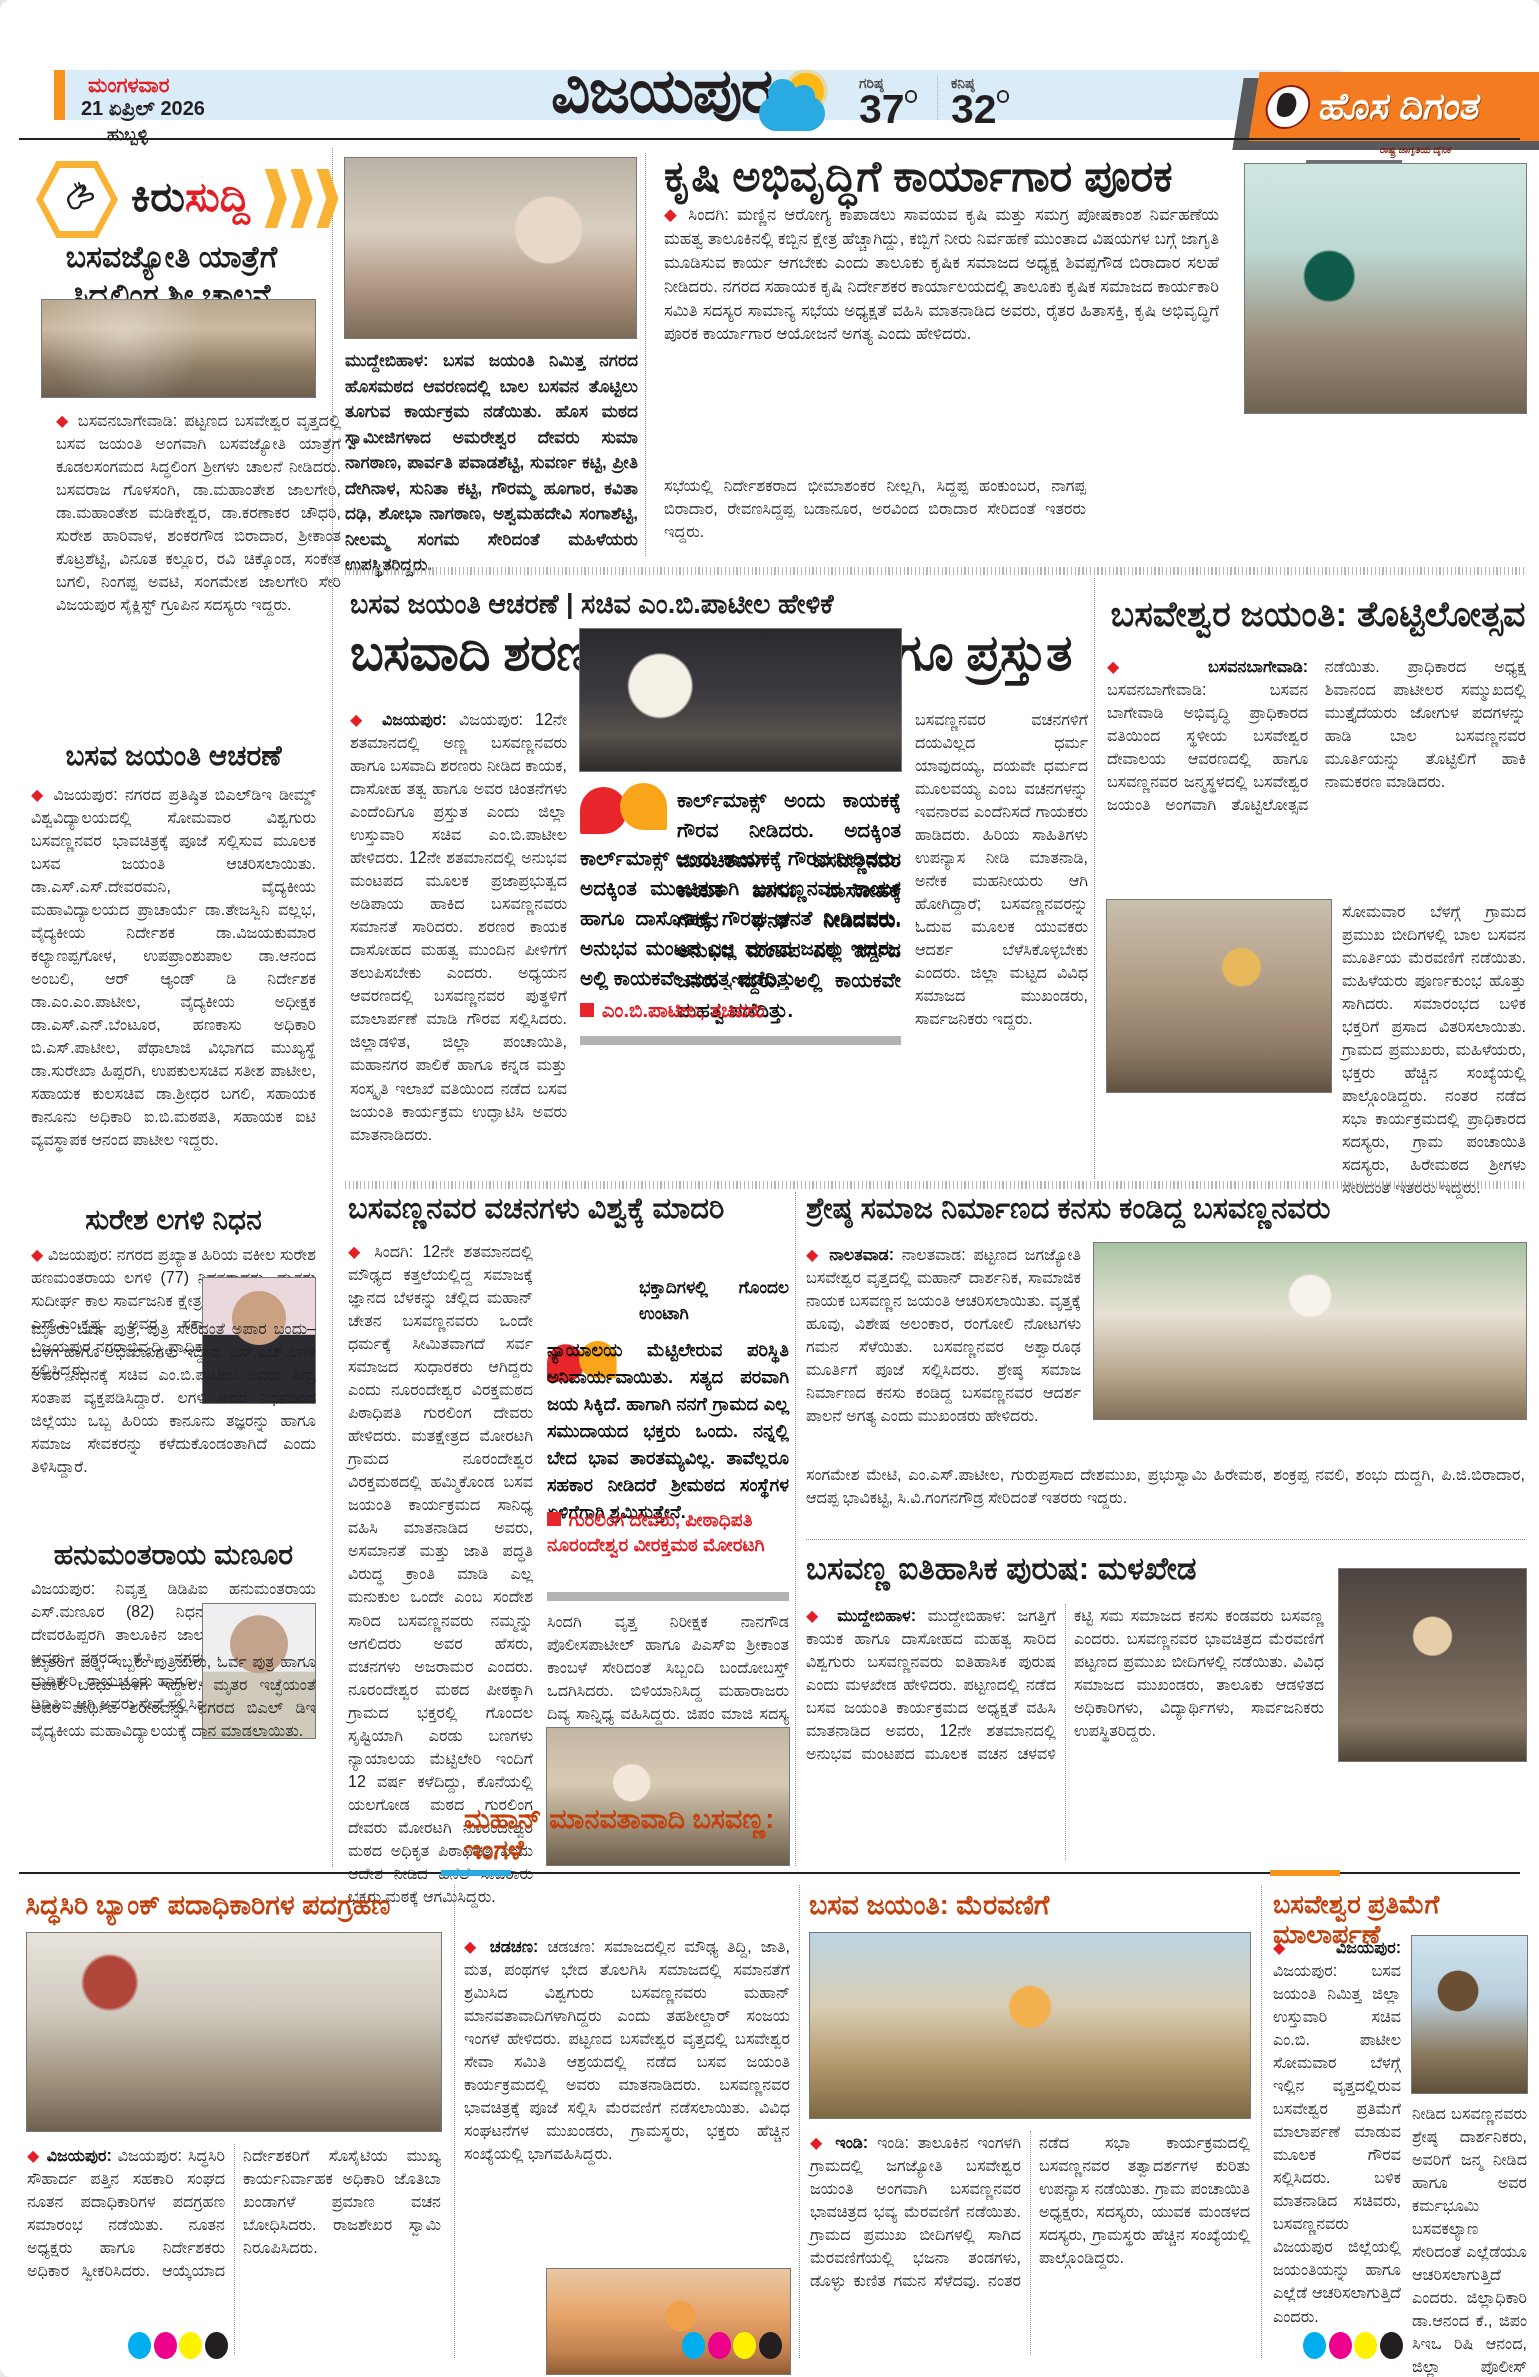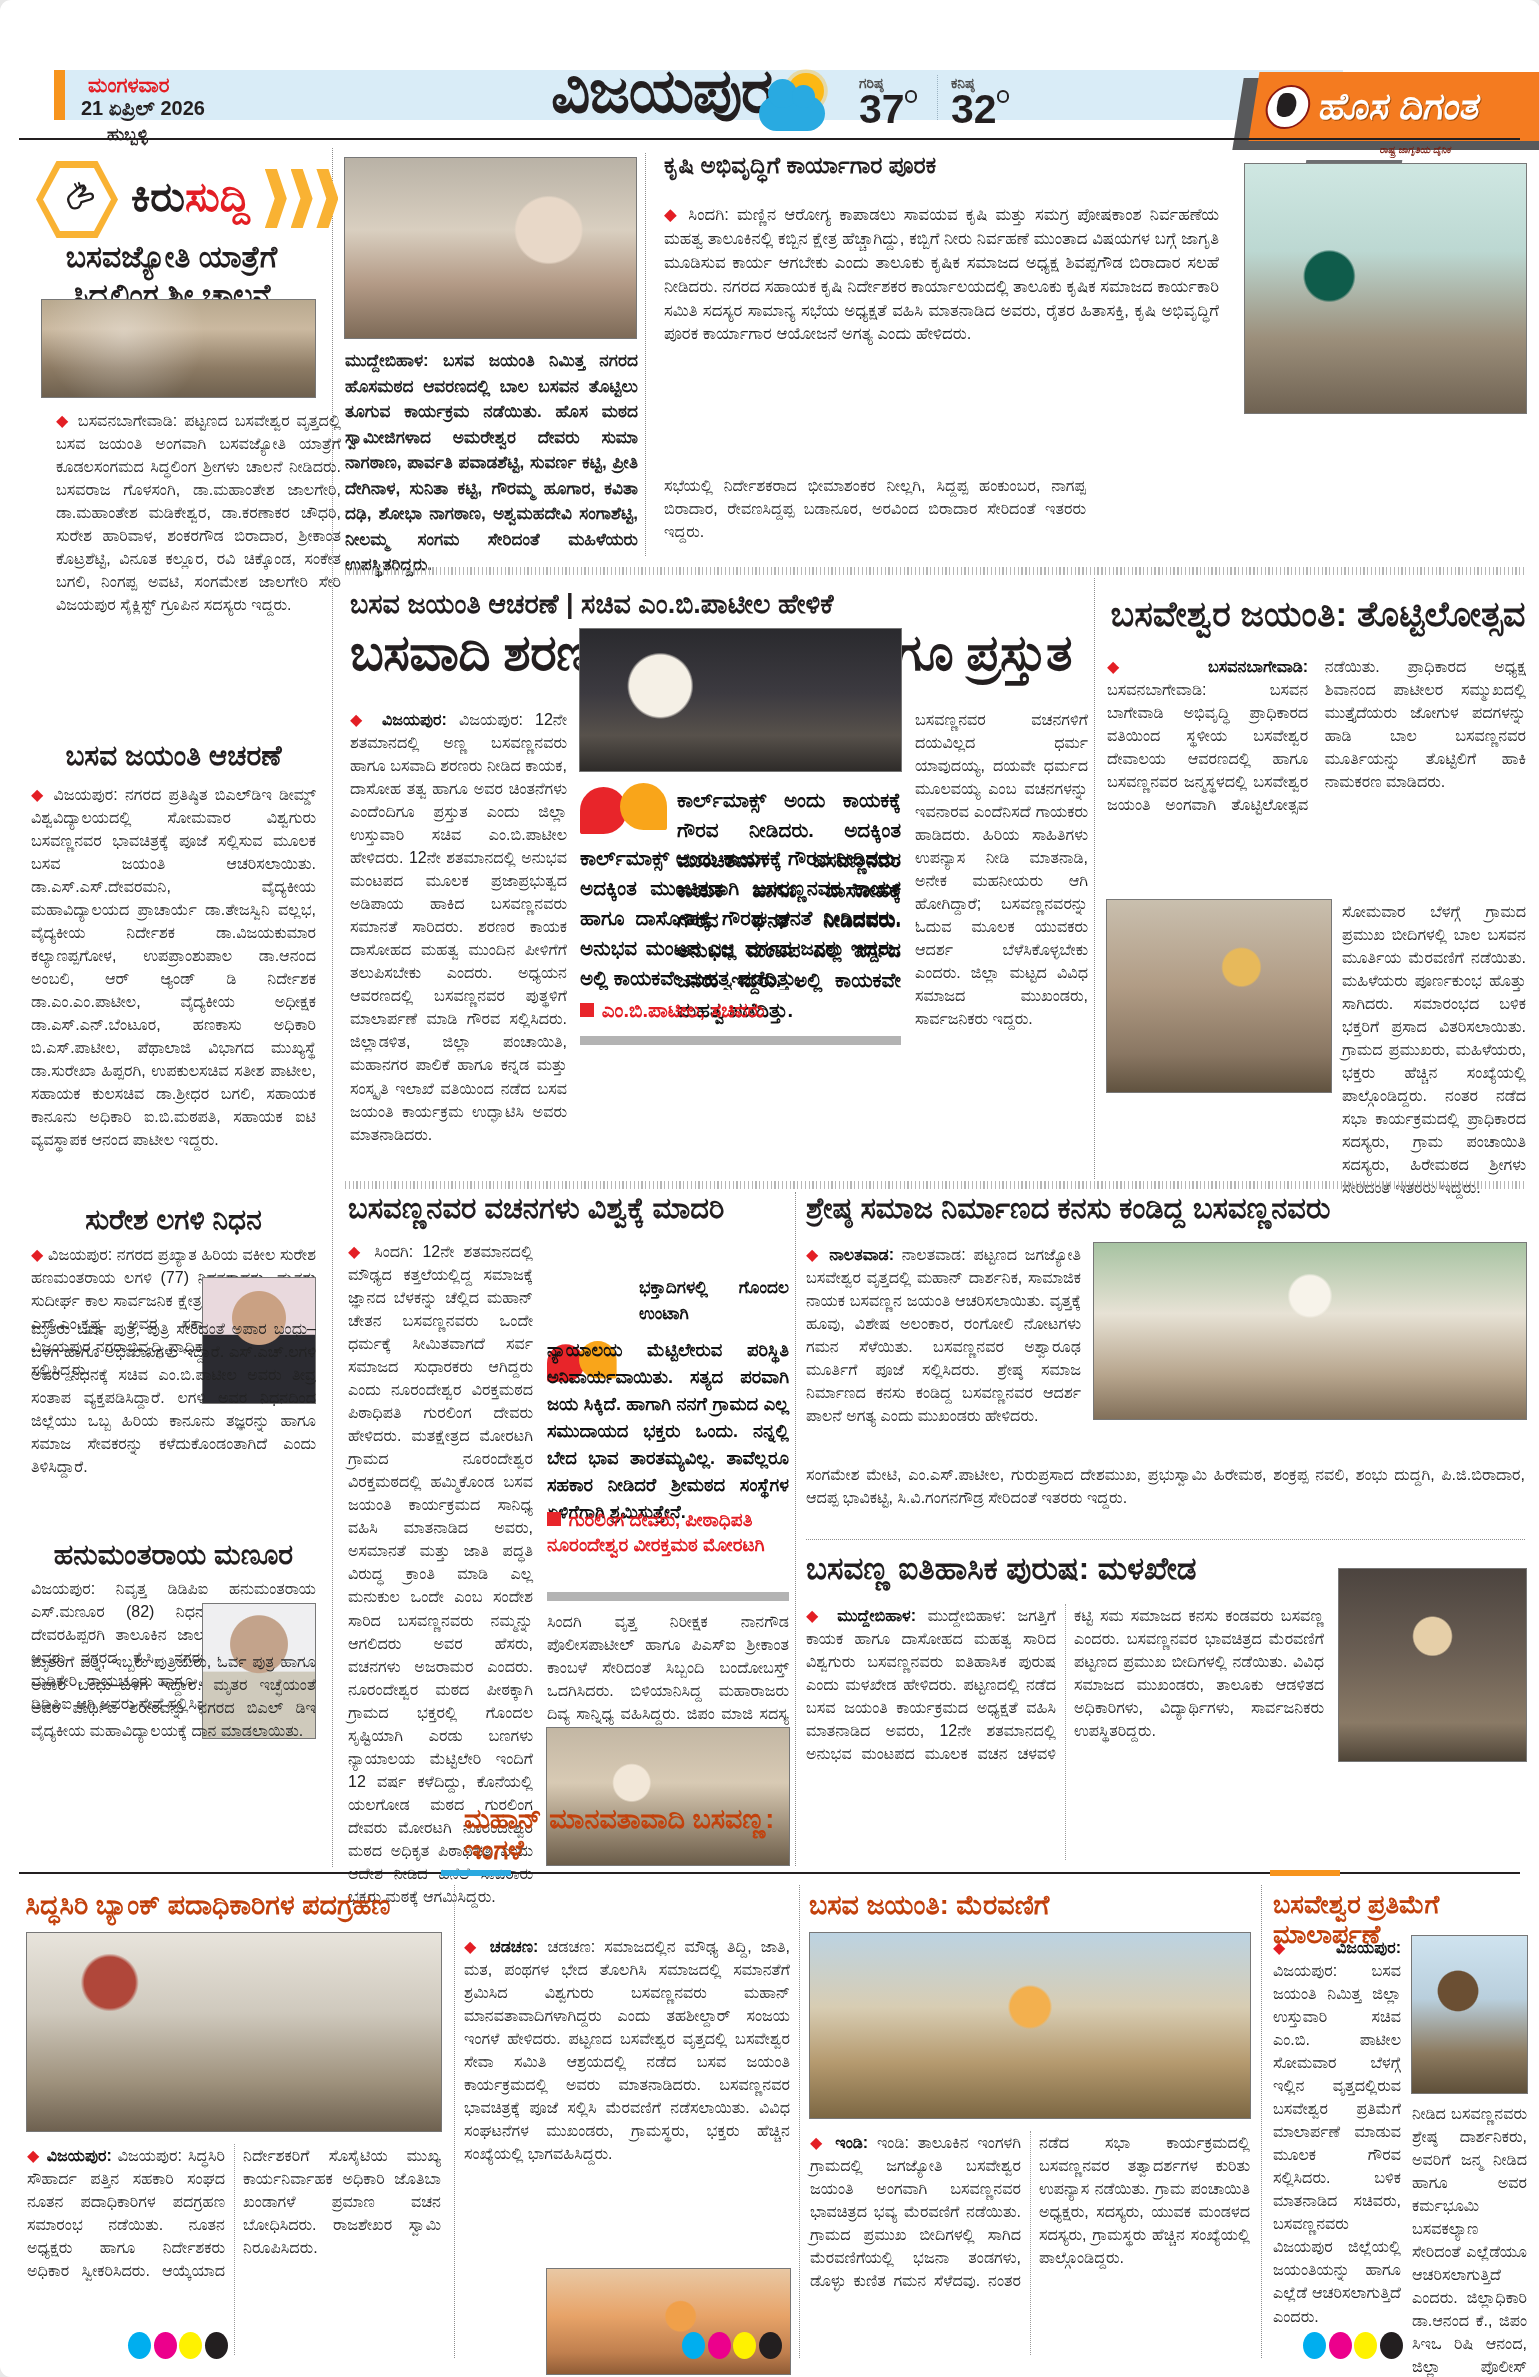--- a/index.html
+++ b/index.html
@@ -148,21 +148,21 @@
   <div class="abs ph" style="left:203px;top:1604px;width:112px;height:134px;
        background:radial-gradient(circle at 50% 30%,#c3a38b 0 26%,transparent 27%),linear-gradient(180deg,#efeff1 0 50%,#cfcabc 51% 100%);"></div>
   <div class="abs bd" style="left:31px;top:1650px;width:285px;height:211px;">ಮೃತರಿಗೆ ಪತ್ನಿ, ಇಬ್ಬರು ಪುತ್ರಿಯರು, ಓರ್ವ ಪುತ್ರ ಹಾಗೂ ಅಪಾರ ಬಂಧು–ಬಳಗ ಇದ್ದಾರೆ. ಮೃತರ ಇಚ್ಛೆಯಂತೆ ಅವರ ಪಾರ್ಥಿವ ಶರೀರವನ್ನು ನಗರದ ಬಿಎಲ್ ಡಿಇ ವೈದ್ಯಕೀಯ ಮಹಾವಿದ್ಯಾಲಯಕ್ಕೆ ದಾನ ಮಾಡಲಾಯಿತು.</div>
 
   <div class="abs ph" style="left:345px;top:158px;width:291px;height:180px;
        background:radial-gradient(circle at 70% 40%,#e8d8c8 0 14%,transparent 15%),linear-gradient(180deg,#b9b2a6 0%,#d9cfc0 40%,#b39a86 70%,#7d6a57 100%);"></div>
   <div class="abs cap" style="left:345px;top:348px;width:293px;height:204px;">ಮುದ್ದೇಬಿಹಾಳ: ಬಸವ ಜಯಂತಿ ನಿಮಿತ್ತ ನಗರದ ಹೊಸಮಠದ ಆವರಣದಲ್ಲಿ ಬಾಲ ಬಸವನ ತೊಟ್ಟಿಲು ತೂಗುವ ಕಾರ್ಯಕ್ರಮ ನಡೆಯಿತು. ಹೊಸ ಮಠದ ಸ್ವಾಮೀಜಿಗಳಾದ ಅಮರೇಶ್ವರ ದೇವರು ಸುಮಾ ನಾಗಠಾಣ, ಪಾರ್ವತಿ ಪವಾಡಶೆಟ್ಟಿ, ಸುವರ್ಣ ಕಟ್ಟಿ, ಪ್ರೀತಿ ದೇಗಿನಾಳ, ಸುನಿತಾ ಕಟ್ಟಿ, ಗೌರಮ್ಮ ಹೂಗಾರ, ಕವಿತಾ ದಢಿ, ಶೋಭಾ ನಾಗಠಾಣ, ಅಶ್ವಮಹದೇವಿ ಸಂಗಾಶೆಟ್ಟಿ, ನೀಲಮ್ಮ ಸಂಗಮ ಸೇರಿದಂತೆ ಮಹಿಳೆಯರು ಉಪಸ್ಥಿತರಿದ್ದರು.</div>
 
   <div class="abs vdot" style="left:645px;top:153px;height:403px;"></div>
 
-  <div class="abs h-sec" style="left:664px;top:152px;width:562px;font-size:23px;">ಕೃಷಿ ಅಭಿವೃದ್ಧಿಗೆ ಕಾರ್ಯಾಗಾರ ಪೂರಕ</div>
+  <div class="abs h-sec" style="left:664px;top:152px;width:562px;font-size:43px;">ಕೃಷಿ ಅಭಿವೃದ್ಧಿಗೆ ಕಾರ್ಯಾಗಾರ ಪೂರಕ</div>
   <div class="abs bd" style="left:664px;top:203px;width:555px;height:268px;font-size:16.6px;">
     <span class="dm">◆ </span><span>ಸಿಂದಗಿ: ಮಣ್ಣಿನ ಆರೋಗ್ಯ ಕಾಪಾಡಲು ಸಾವಯವ ಕೃಷಿ ಮತ್ತು ಸಮಗ್ರ ಪೋಷಕಾಂಶ ನಿರ್ವಹಣೆಯ ಮಹತ್ವ ತಾಲೂಕಿನಲ್ಲಿ ಕಬ್ಬಿನ ಕ್ಷೇತ್ರ ಹೆಚ್ಚಾಗಿದ್ದು, ಕಬ್ಬಿಗೆ ನೀರು ನಿರ್ವಹಣೆ ಮುಂತಾದ ವಿಷಯಗಳ ಬಗ್ಗೆ ಜಾಗೃತಿ ಮೂಡಿಸುವ ಕಾರ್ಯ ಆಗಬೇಕು ಎಂದು ತಾಲೂಕು ಕೃಷಿಕ ಸಮಾಜದ ಅಧ್ಯಕ್ಷ ಶಿವಪ್ಪಗೌಡ ಬಿರಾದಾರ ಸಲಹೆ ನೀಡಿದರು. ನಗರದ ಸಹಾಯಕ ಕೃಷಿ ನಿರ್ದೇಶಕರ ಕಾರ್ಯಾಲಯದಲ್ಲಿ ತಾಲೂಕು ಕೃಷಿಕ ಸಮಾಜದ ಕಾರ್ಯಕಾರಿ ಸಮಿತಿ ಸದಸ್ಯರ ಸಾಮಾನ್ಯ ಸಭೆಯ ಅಧ್ಯಕ್ಷತೆ ವಹಿಸಿ ಮಾತನಾಡಿದ ಅವರು, ರೈತರ ಹಿತಾಸಕ್ತಿ, ಕೃಷಿ ಅಭಿವೃದ್ಧಿಗೆ ಪೂರಕ ಕಾರ್ಯಾಗಾರ ಆಯೋಜನೆ ಅಗತ್ಯ ಎಂದು ಹೇಳಿದರು.</span>
   </div>
   <div class="abs bd" style="left:664px;top:474px;width:422px;height:77px;">ಸಭೆಯಲ್ಲಿ ನಿರ್ದೇಶಕರಾದ ಭೀಮಾಶಂಕರ ನೀಲ್ಲಗಿ, ಸಿದ್ದಪ್ಪ ಹಂಕುಂಬರ, ನಾಗಪ್ಪ ಬಿರಾದಾರ, ರೇವಣಸಿದ್ದಪ್ಪ ಬಡಾನೂರ, ಅರವಿಂದ ಬಿರಾದಾರ ಸೇರಿದಂತೆ ಇತರರು ಇದ್ದರು.</div>
   <div class="abs ph" style="left:1245px;top:164px;width:281px;height:249px;
        background:radial-gradient(circle at 30% 45%,#0f5c4b 0 10%,transparent 11%),linear-gradient(180deg,#cfe7e2 0%,#bcd8d2 35%,#9c8f7b 70%,#6f6252 100%);"></div>
 
   <div class="abs hatch" style="left:345px;top:567px;width:1181px;height:7.7px;"></div>
 
   <div class="abs kicker" style="left:350px;top:589px;width:767px;">ಬಸವ ಜಯಂತಿ ಆಚರಣೆ | ಸಚಿವ ಎಂ.ಬಿ.ಪಾಟೀಲ ಹೇಳಿಕೆ</div>

